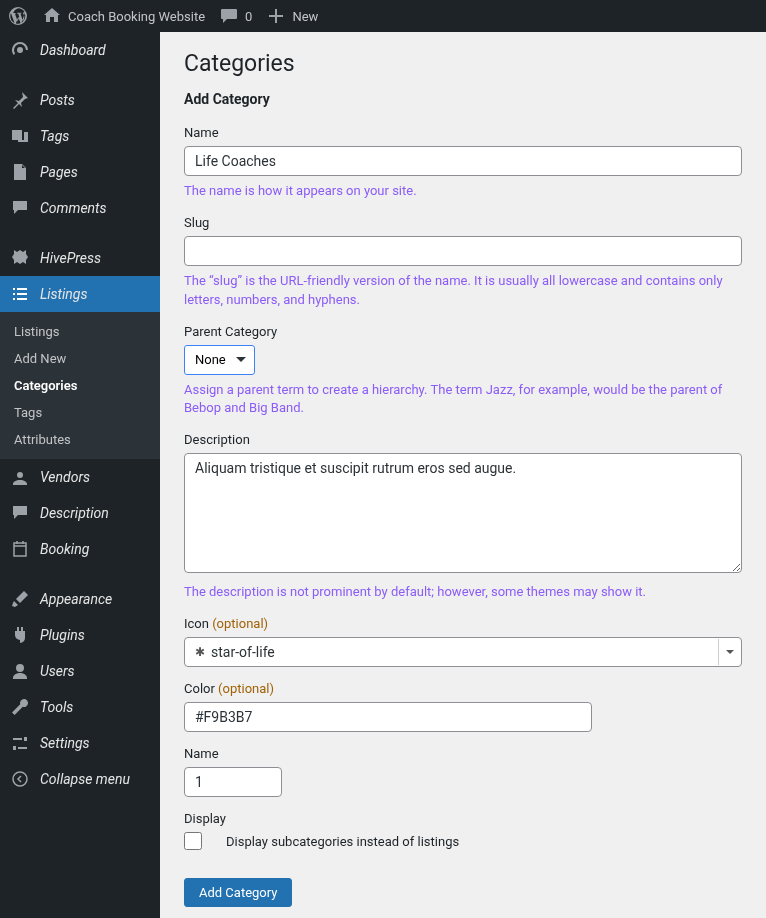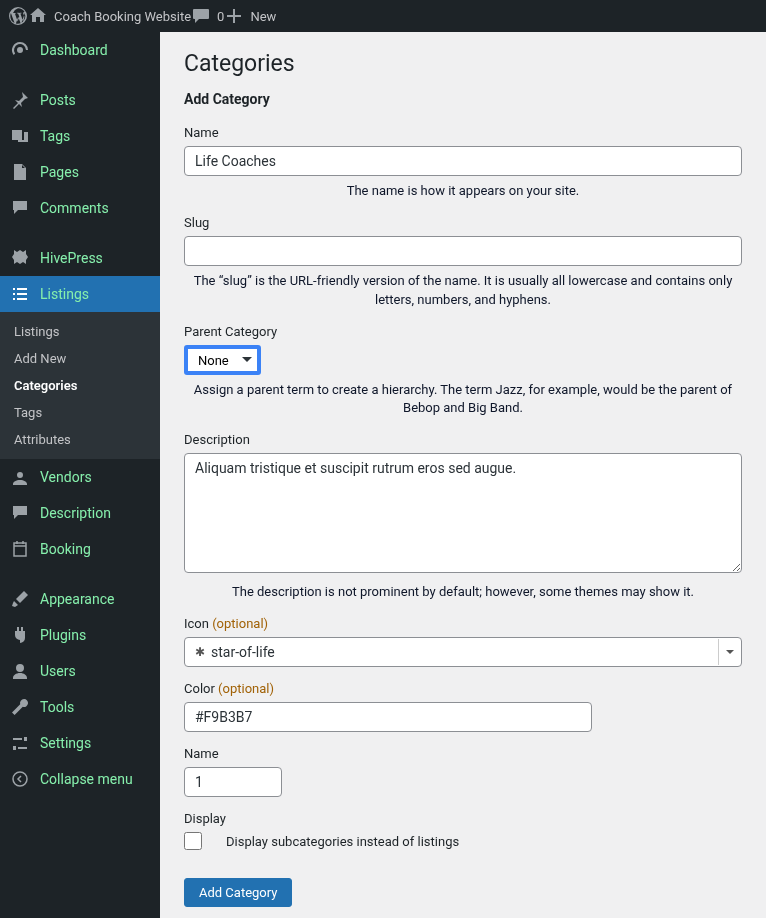--- a/index.html
+++ b/index.html
@@ -1,27 +1,27 @@
 <!DOCTYPE html>
 <html><head>
 <meta charset="utf-8">
 <style>
 * { margin: 0; padding: 0; box-sizing: border-box; font-family: -apple-system, BlinkMacSystemFont, "Segoe UI", Roboto, sans-serif; }
 body { width: 766px; height: 918px; overflow: hidden; background: #f0f0f1; }
 
 
-.adminbar { height: 32px; background: #1d2327; color: #c3c4c7; display: flex; align-items: center; padding: 0 8px; font-size: 13px; }
+.adminbar { height: 32px; background: #1d2327; color: #c3c4c7; display: flex; align-items: center; padding: 0 8px; font-size: 13px; gap: 14px; }
 .adminbar .ab-item { display: flex; align-items: center; gap: 6px; color: #c3c4c7; cursor: pointer; }
 .ab-icon { display: inline-flex; align-items: center; justify-content: center; width: 20px; height: 20px; fill: #9ca2a7; }
 
 
 .wrap { display: flex; height: 886px; }
 .sidebar { width: 160px; background: #1d2327; color: #fff; font-size: 14px; display: flex; flex-direction: column; }
 .menu-item { display: flex; align-items: center; gap: 10px; padding: 8px 10px; color: #f0f0f1; cursor: pointer; position: relative; }
-.menu-item .mi-label { color: #86efac; }
+.menu-item .mi-label { color: #e5e5e5; font-style: italic; }
 .menu-item.current { background: #2271b1; color: #fff; }
 .menu-item.current::after { content: ""; position: absolute; right: -8px; top: 50%; transform: translateY(-50%); border: 8px solid transparent; border-right-color: #f0f0f1; }
 .submenu { background: #2c3338; padding: 6px 0; }
 .submenu .sm-item { padding: 6px 12px 6px 14px; color: #c3c4c7; font-size: 13px; cursor: pointer; }
 .submenu .sm-item.active { color: #fff; font-weight: 600; }
 .menu-sep { height: 14px; }
 .mi-icon { width: 20px; height: 20px; display: inline-flex; align-items: center; justify-content: center; fill: #9ca2a7; }
 .menu-item.current .mi-icon { fill: #fff; }
 
 
@@ -31,23 +31,23 @@
 .form-field { margin-bottom: 14px; }
 .form-field label { display: block; font-size: 13px; margin-bottom: 6px; color: #1d2327; }
 .form-field label .opt { color: #a16207; font-weight: 400; }
 .form-field input[type=text], .form-field textarea, .form-field .select2 {
   width: 100%; max-width: 558px; padding: 6px 10px; border: 1px solid #8c8f94; border-radius: 4px;
   font-size: 14px; background: #fff; color: #2c3338;
 }
 .form-field.small input[type=text] { width: 408px; }
 .form-field.tiny input[type=text] { width: 98px; }
 .form-field textarea { height: 120px; resize: both; }
-.helptext { font-size: 13px; color: #0f172a; margin-top: 6px; max-width: 560px; line-height: 1.45; text-align: center; }
+.helptext { font-size: 13px; color: #8b5cf6; margin-top: 6px; max-width: 560px; line-height: 1.45; }
 .select-native { position: relative; display: inline-block; }
-.select-native select { appearance: none; padding: 4px 28px 4px 10px; border: 4px solid #3b82f6; border-radius: 3px; background: #fff; font-size: 13px; height: 30px; }
+.select-native select { appearance: none; padding: 4px 28px 4px 10px; border: 1px solid #3b82f6; border-radius: 3px; background: #fff; font-size: 13px; height: 30px; }
 .select-native::after { content: ""; position: absolute; right: 9px; top: 12px; border: 5px solid transparent; border-top-color: #2c3338; pointer-events: none; }
 .select2 { position: relative; display: flex; align-items: center; width: 320px; max-width: 320px; height: 30px; padding: 0 26px 0 8px; }
 .select2 .arrow { position: absolute; right: 1px; top: 1px; bottom: 1px; width: 22px; border-left: 1px solid #ccc; display:flex; align-items:center; justify-content:center; }
 .select2 .arrow::after { content:""; border:4px solid transparent; border-top-color:#555; margin-top:4px; }
 .select2 .sicon { margin-right: 6px; color:#555; font-size: 12px; }
 .cb-row { display: flex; align-items: center; gap: 24px; }
 .cb-row input[type=checkbox] { width: 18px; height: 18px; border: 1px solid #8c8f94; border-radius: 3px; }
 .cb-row .lbl { font-size: 13px; }
 .submit-btn { margin-top: 14px; background: #2271b1; border: 1px solid #2271b1; color: #fff; padding: 6px 14px; border-radius: 3px; font-size: 13px; cursor: pointer; }
 </style>

